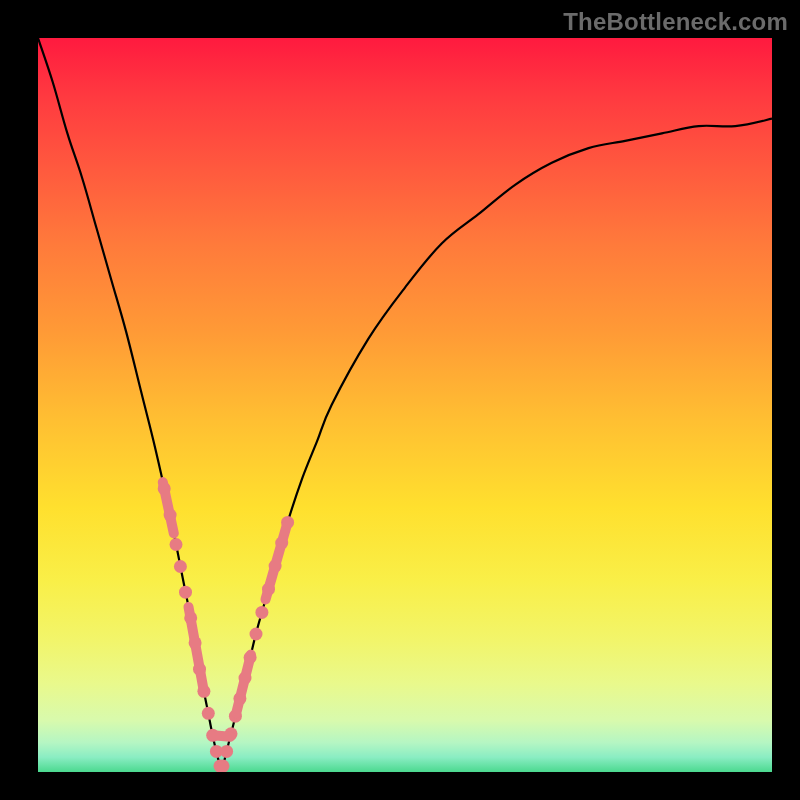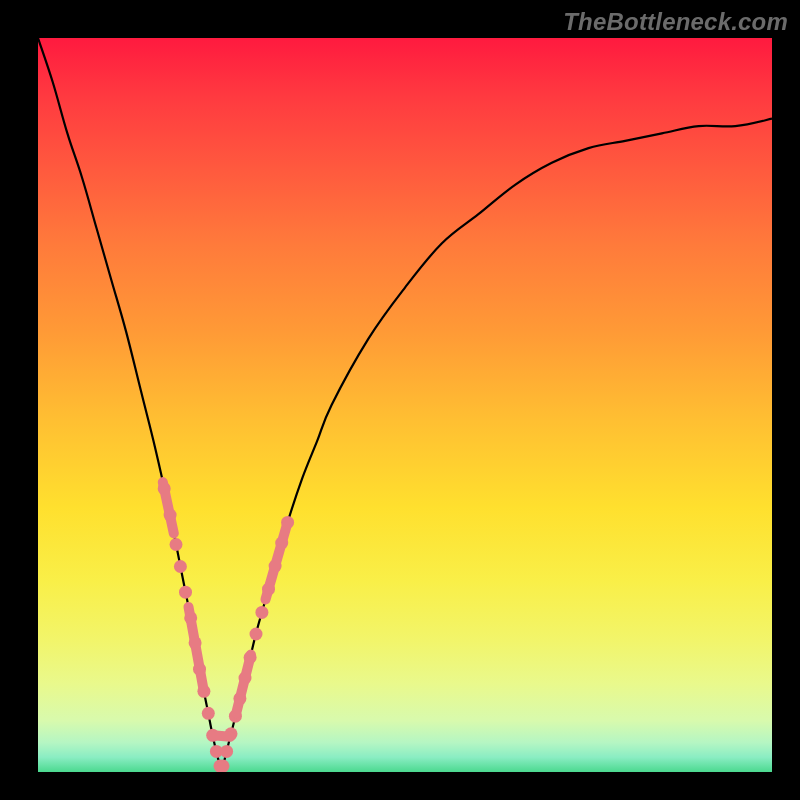--- a/index.html
+++ b/index.html
@@ -11,21 +11,20 @@
     background: #000000;
     font-family: Arial, Helvetica, sans-serif;
   }
   .frame {
     position: absolute;
     left: 0;
     top: 0;
     width: 800px;
     height: 800px;
     background: #000000;
-    font-style: italic;
   }
   .plot-area {
     position: absolute;
     left: 38px;
     top: 38px;
     width: 734px;
     height: 734px;
     overflow: hidden;
   }
   .gradient-bg {

